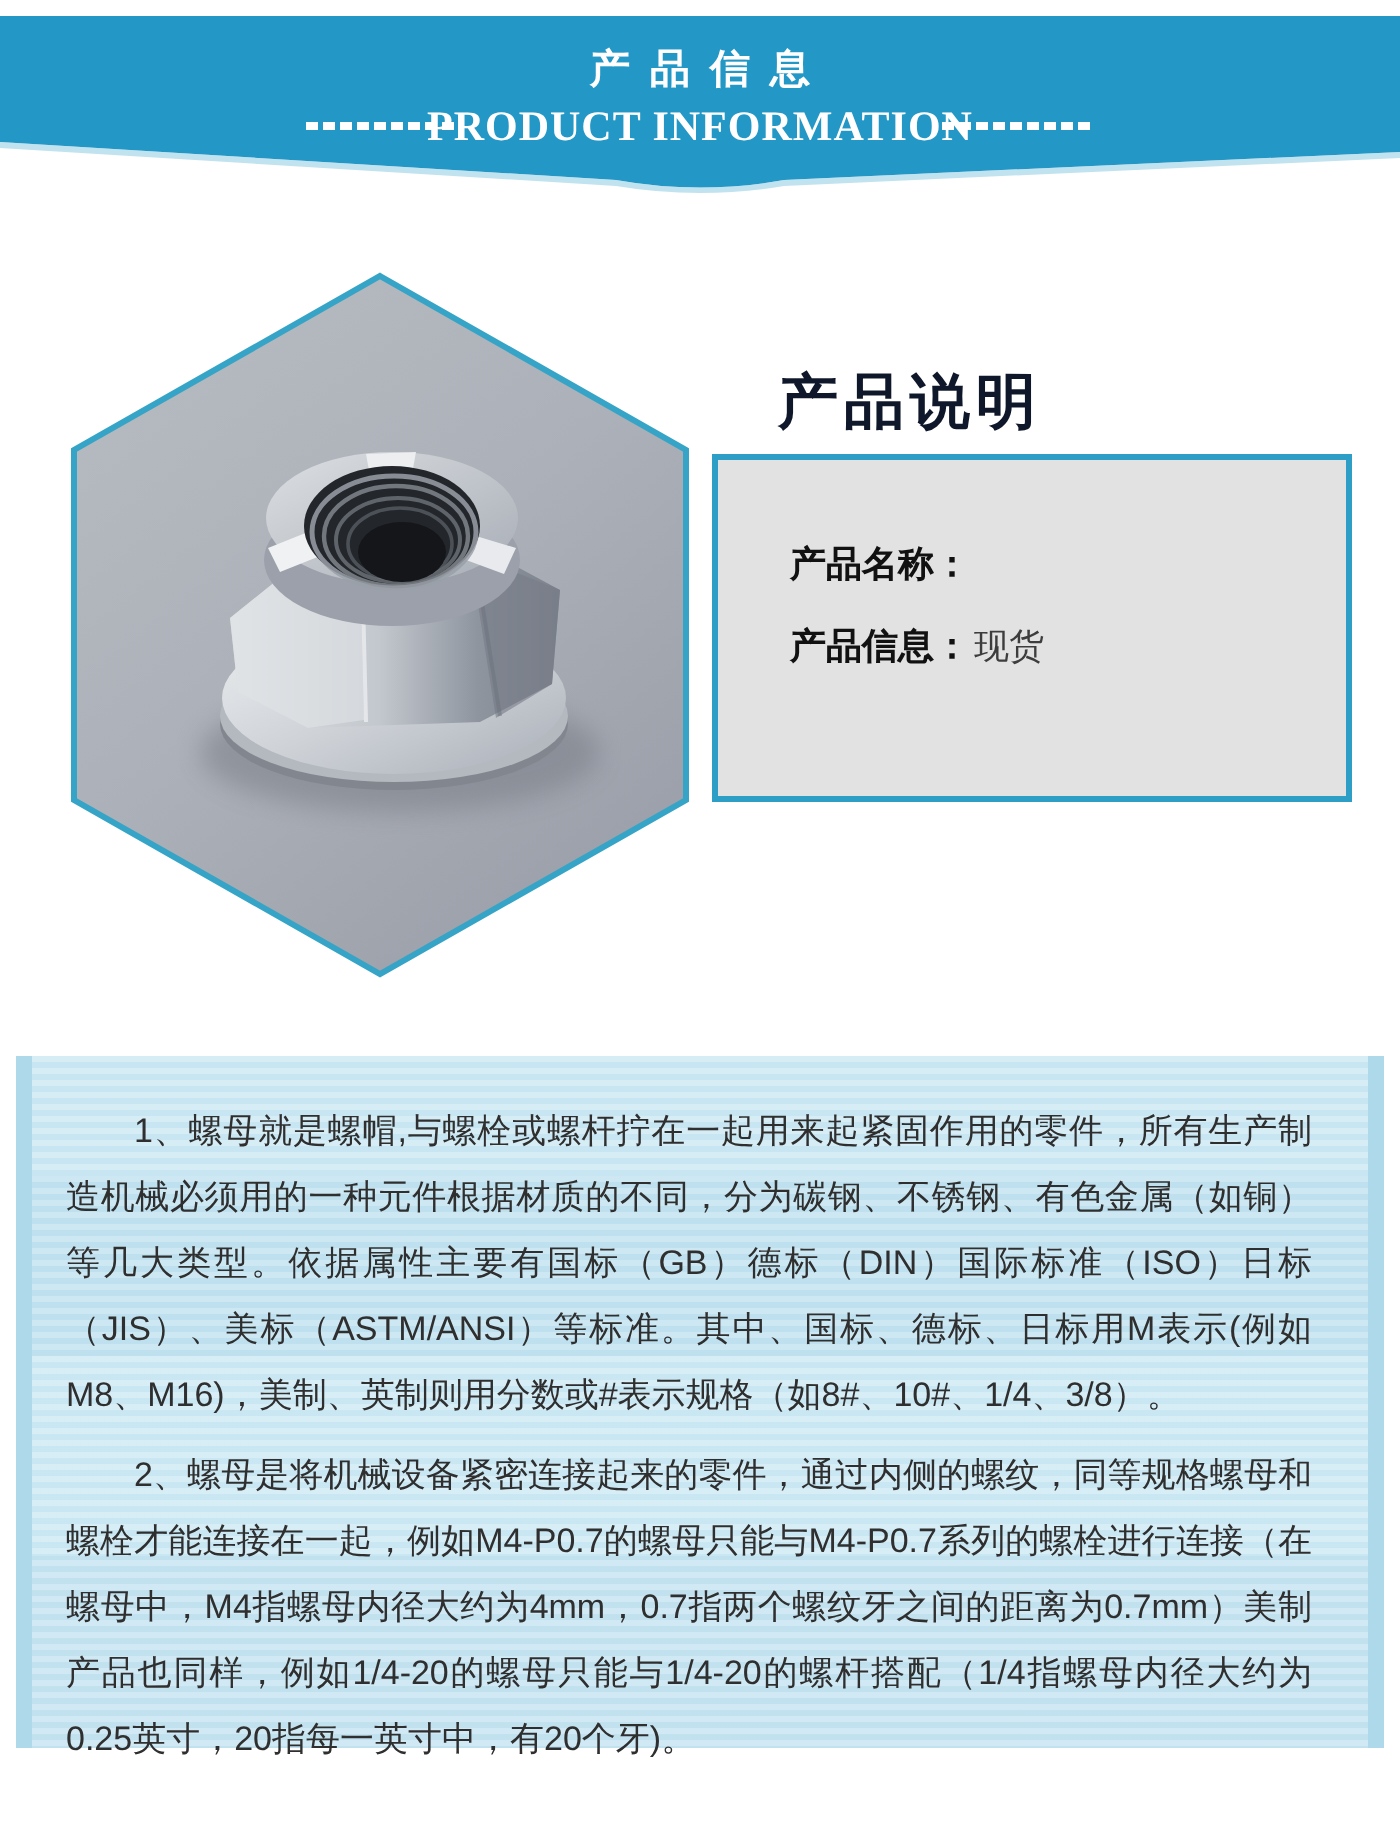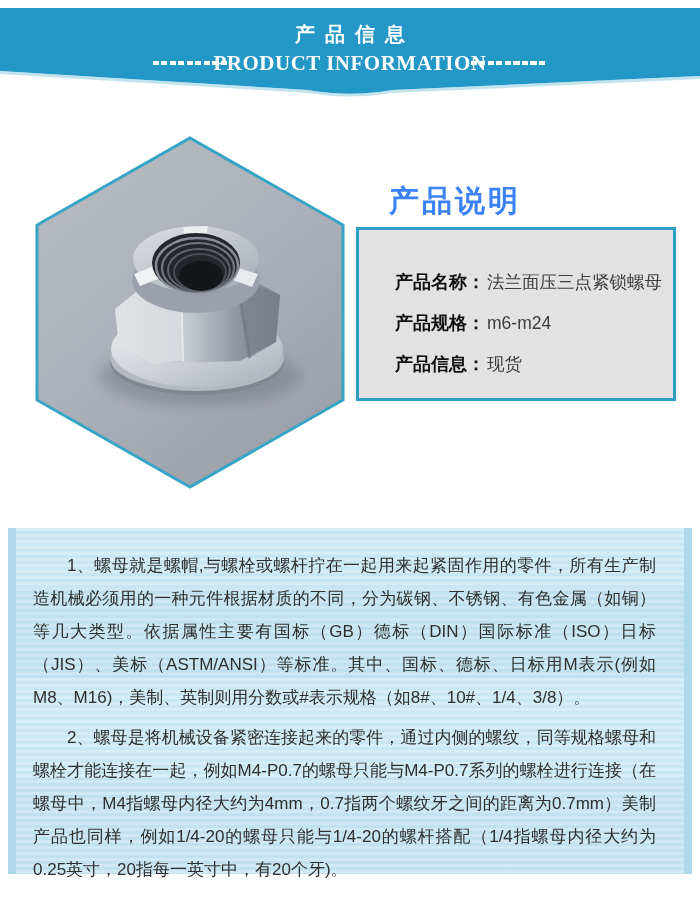--- a/index.html
+++ b/index.html
@@ -25,21 +25,21 @@
     position:absolute;top:61px;width:76px;height:4px;
     background:repeating-linear-gradient(90deg,#ffffff 0 6px,transparent 6px 8.5px);
   }
   .dash.left{left:153px;}
   .dash.right{left:471px;}
   
   .hex-wrap{position:absolute;left:30px;top:128px;width:320px;height:366px;}
   
   .section-title{
     position:absolute;left:389px;top:181px;
-    font-size:30px;font-weight:600;color:#3b82f6;letter-spacing:3px;
+    font-size:30px;font-weight:600;color:#0f172a;letter-spacing:3px;
     white-space:nowrap;
   }
   .spec-box{
     position:absolute;left:356px;top:227px;width:320px;height:174px;
     box-sizing:border-box;border:3px solid #2d9ec6;background:#e2e2e2;
     padding:40px 0 0 36px;
   }
   .spec-row{display:flex;align-items:baseline;margin-bottom:17px;white-space:nowrap;}
   .spec-label{font-size:18px;font-weight:bold;color:#111111;text-align:center;}
   .spec-value{font-size:17.5px;color:#3d3d3d;margin-left:2px;}
@@ -137,25 +137,20 @@
 
     <polygon points="160,10 313,97 313,272 160,359 7,272 7,97" fill="none" stroke="#36a4c6" stroke-width="3" stroke-linejoin="miter"></polygon>
   </svg>
 </div>
 
 <div class="section-title">产品说明</div>
 
 <div class="spec-box">
   <div class="spec-row">
     <span class="spec-label">产品名称：</span>
-    <span class="spec-value">法兰面压三点紧锁螺母</span>
-  </div>
-  <div class="spec-row">
-    <span class="spec-label">产品规格：</span>
-    <span class="spec-value">m6-m24</span>
   </div>
   <div class="spec-row">
     <span class="spec-label">产品信息：</span>
     <span class="spec-value">现货</span>
   </div>
 </div>
 
 <div class="desc-panel">
   <p>1、螺母就是螺帽,与螺栓或螺杆拧在一起用来起紧固作用的零件，所有生产制造机械必须用的一种元件根据材质的不同，分为碳钢、不锈钢、有色金属（如铜）等几大类型。依据属性主要有国标（GB）德标（DIN）国际标准（ISO）日标（JIS）、美标（ASTM/ANSI）等标准。其中、国标、德标、日标用M表示(例如M8、M16)，美制、英制则用分数或#表示规格（如8#、10#、1/4、3/8）。</p>
   <p>2、螺母是将机械设备紧密连接起来的零件，通过内侧的螺纹，同等规格螺母和螺栓才能连接在一起，例如M4-P0.7的螺母只能与M4-P0.7系列的螺栓进行连接（在螺母中，M4指螺母内径大约为4mm，0.7指两个螺纹牙之间的距离为0.7mm）美制产品也同样，例如1/4-20的螺母只能与1/4-20的螺杆搭配（1/4指螺母内径大约为0.25英寸，20指每一英寸中，有20个牙)。</p>

